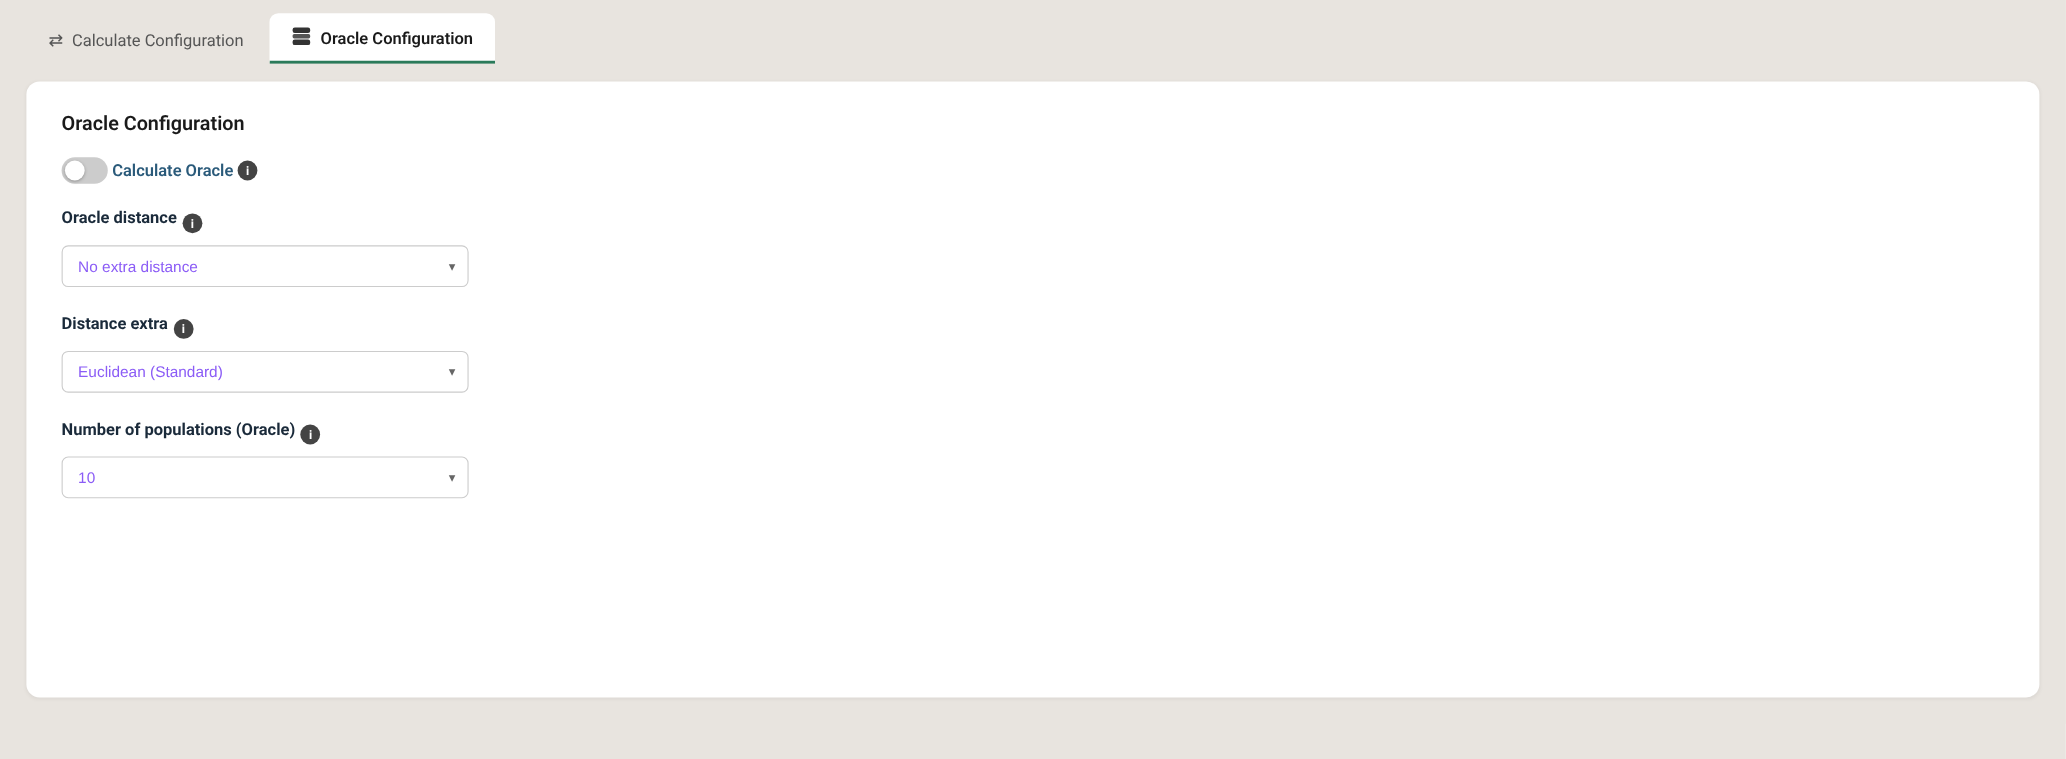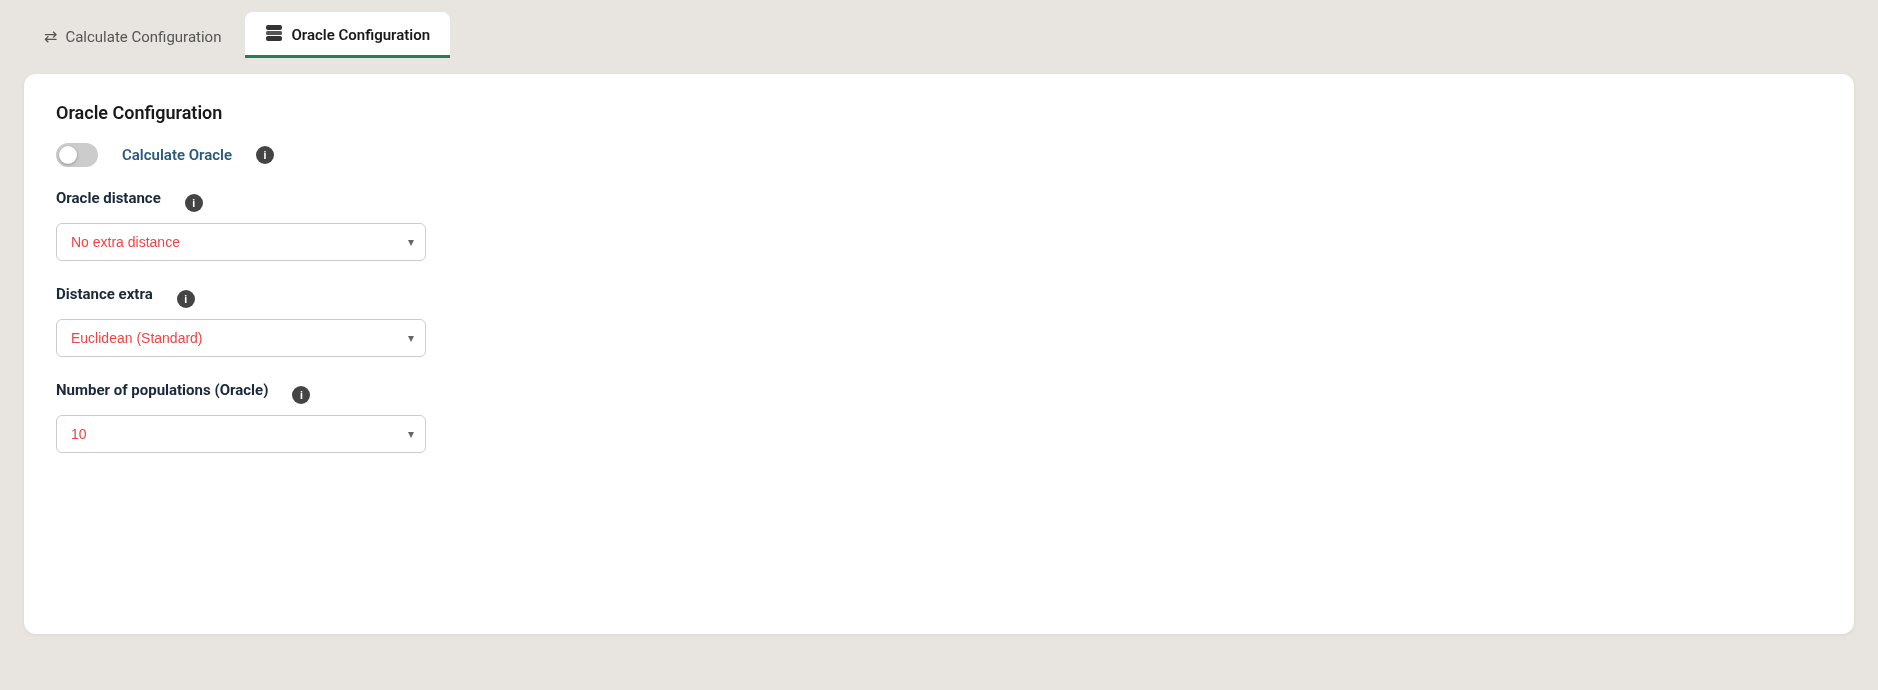--- a/index.html
+++ b/index.html
@@ -61,28 +61,28 @@
     .panel-title {
       font-size: 18px;
       font-weight: 600;
       color: #1a1a1a;
       margin-bottom: 20px;
     }
 
     .field-row {
       display: flex;
       align-items: center;
-      gap: 24px;
+      gap: 5px;
       margin-bottom: 6px;
     }
 
     .toggle-row {
       display: flex;
       align-items: center;
-      gap: 24px;
+      gap: 4px;
       margin-bottom: 22px;
     }
 
     .toggle {
       position: relative;
       width: 42px;
       height: 24px;
       cursor: pointer;
     }
 
@@ -138,21 +138,21 @@
 
     .select-wrapper {
       position: relative;
       width: 370px;
     }
 
     .select-wrapper select {
       width: 100%;
       padding: 10px 36px 10px 14px;
       font-size: 14px;
-      color: #ef4444;
+      color: #8b5cf6;
       background: #fff;
       border: 1.5px solid #ccc;
       border-radius: 6px;
       appearance: none;
       cursor: pointer;
       outline: none;
     }
 
     .chevron-icon {
       position: absolute;

